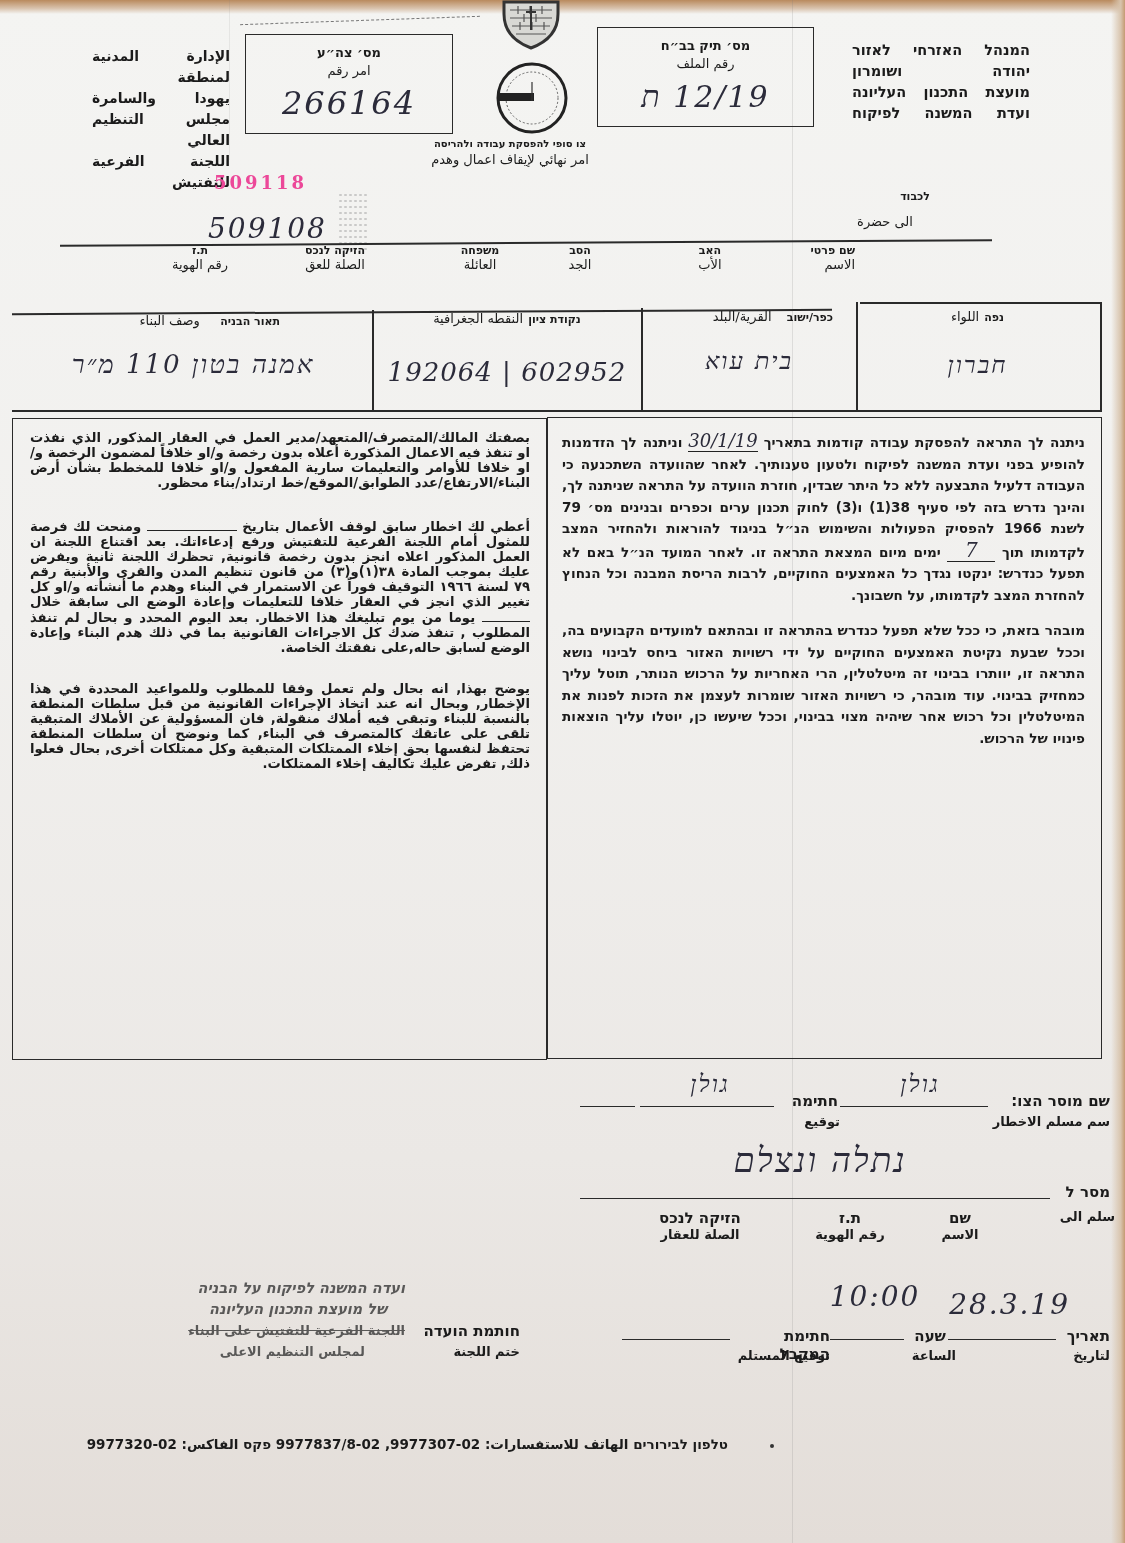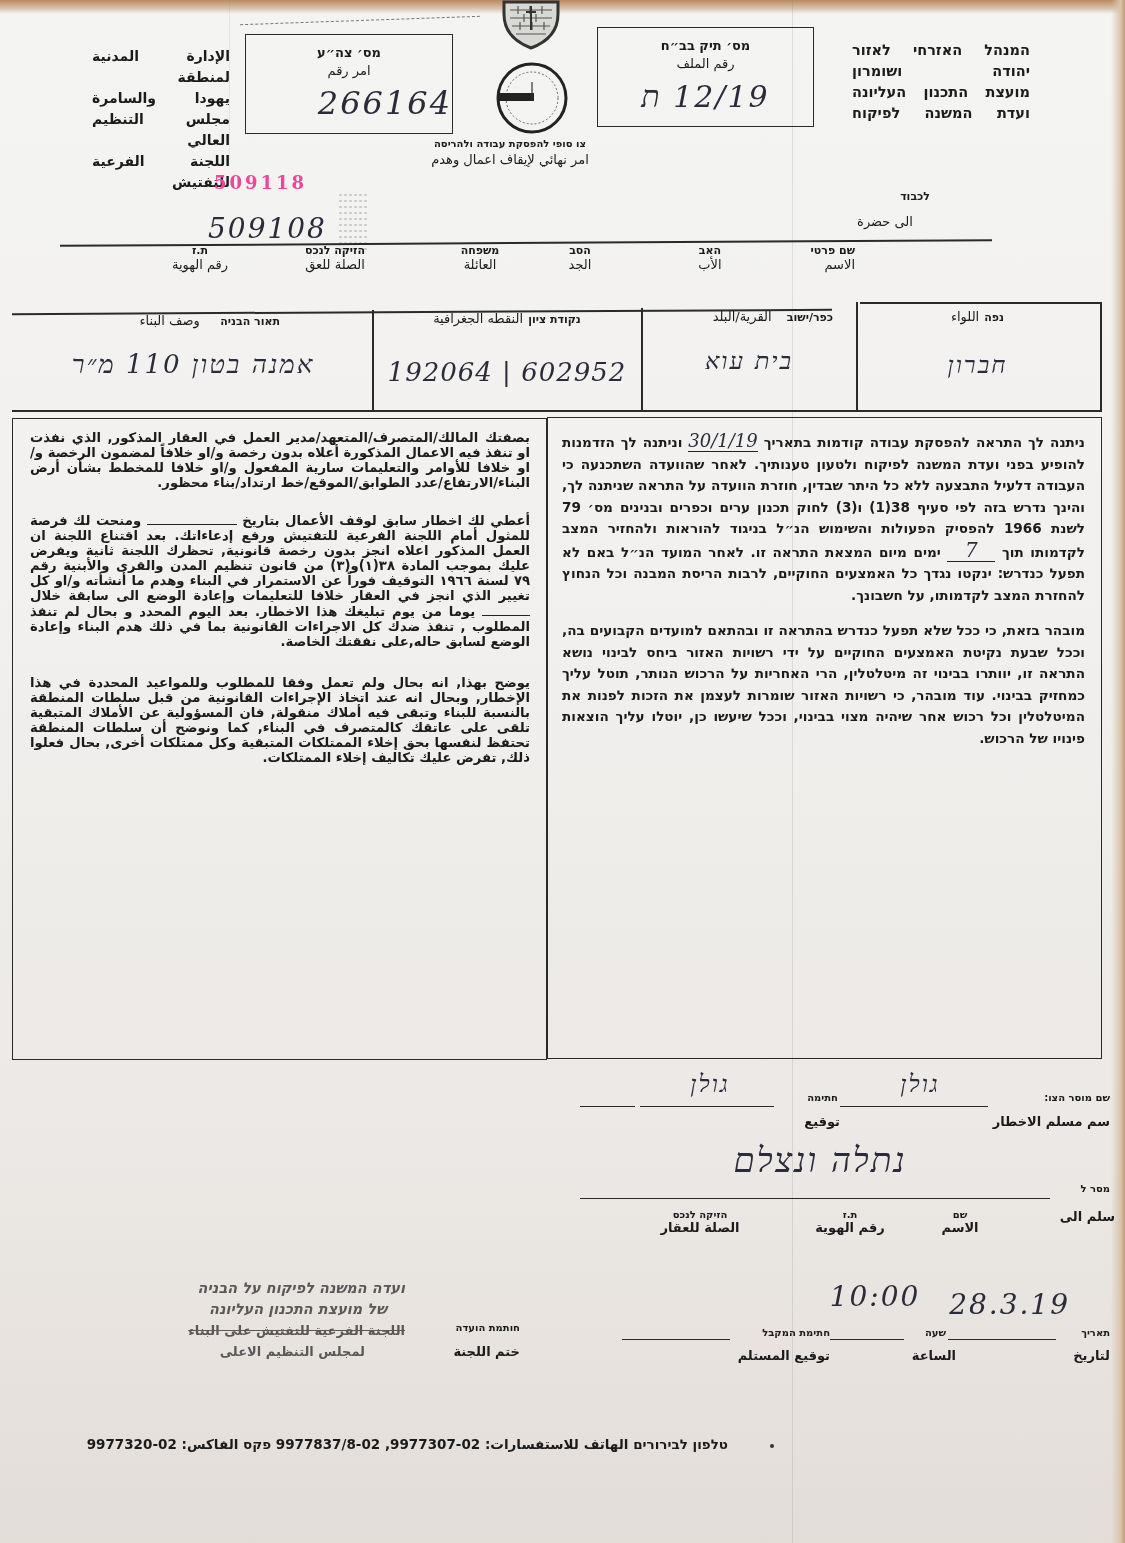--- a/index.html
+++ b/index.html
@@ -43,21 +43,21 @@
   .hline { background: #2a2a2a; height: 1.6px; }
   .vline { background: #2a2a2a; width: 1.5px; }
 
   .para { font-size: 13.2px; line-height: 15px; text-align: justify; font-weight: bold; }
   .para-he { font-size: 13.6px; line-height: 21.5px; text-align: justify; font-weight: bold; }
   .para p, .para-he p { margin: 0 0 10px 0; }
   .blank { display: inline-block; border-bottom: 1.3px solid #222; min-width: 90px; height: 12px; }
   .blank.sm { min-width: 48px; }
   .hand-inline { font-family: "DejaVu Serif", serif; font-style: italic; font-weight: normal; color:#2b2b3a; font-size: 16px; }
 
-  .foot { font-size: 10px; font-weight: bold; }
+  .foot { font-size: 15px; font-weight: bold; }
   .sig { font-size: 24px; }
 
   svg { display: block; }
 </style>
 </head>
 <body>
 
 <div class="abs top-edge"></div>
 <div class="abs right-edge"></div>
 <div class="abs fold-line"></div>
@@ -79,21 +79,21 @@
 
 <div class="abs box rtl" style="left:597px; top:27px; width:215px; height:98px;">
   <div class="box-label" style="margin-top:9px;">מס׳ תיק בב״ח</div>
   <div class="box-label ar">رقم الملف</div>
   <div class="handwriting" style="text-align:center; font-size:30px; margin-top:6px;">12/19 ת</div>
 </div>
 
 <div class="abs box rtl" style="left:245px; top:34px; width:206px; height:98px;">
   <div class="box-label" style="margin-top:9px;">מס׳ צה״ע</div>
   <div class="box-label ar">امر رقم</div>
-  <div class="handwriting" style="font-size:32px; margin-top:4px;">266164</div>
+  <div class="handwriting" style="text-align:center; font-size:32px; margin-top:4px;">266164</div>
 </div>
 
 <div class="abs" style="left:240px; top:20px; width:240px; border-top:1.5px dashed #777; transform:rotate(-2deg);"></div>
 
 <div class="abs" style="left:500px; top:0px;">
   <svg width="62" height="50" viewBox="0 0 62 50">
     <path d="M4 2 H58 V14 Q58 38 31 48 Q4 38 4 14 Z" fill="#d8d8d4" stroke="#333" stroke-width="3"></path>
     <g stroke="#555" stroke-width="1.2" fill="none">
       <path d="M10 10 H52 M10 18 H52 M12 26 H50 M16 34 H46"></path>
       <path d="M18 6 V14 M30 6 V14 M42 6 V14 M24 14 V22 M36 14 V22 M20 22 V30 M32 22 V30 M44 22 V30"></path>
@@ -184,21 +184,21 @@
     <span>וניתנה לך הזדמנות להופיע בפני ועדת המשנה לפיקוח ולטעון טענותיך. לאחר שהוועדה השתכנעה כי העבודה דלעיל התבצעה ללא כל היתר שבדין, חוזרת הוועדה על התראה שניתנה לך, והינך נדרש בזה לפי סעיף 38(1) ו(3) לחוק תכנון ערים וכפרים ובנינים מס׳ 79 לשנת 1966 להפסיק הפעולות והשימוש הנ״ל בניגוד להוראות ולהחזיר המצב לקדמותו תוך</span>
     <span class="hand-inline" style="display:inline-block; min-width:48px; text-align:center; border-bottom:1.3px solid #222; font-size:20px;">7</span>
     <span>ימים מיום המצאת התראה זו. לאחר המועד הנ״ל באם לא תפעל כנדרש: ינקטו נגדך כל האמצעים החוקיים, לרבות הריסת המבנה וכל הנחוץ להחזרת המצב לקדמותו, על חשבונך.</span>
   </p>
   <p style="margin-top:14px;">מובהר בזאת, כי ככל שלא תפעל כנדרש בהתראה זו ובהתאם למועדים הקבועים בה, וככל שבעת נקיטת האמצעים החוקיים על ידי רשויות האזור ביחס לבינוי נושא התראה זו, יוותרו בבינוי זה מיטלטלין, הרי האחריות על הרכוש הנותר, תוטל עליך כמחזיק בבינוי. עוד מובהר, כי רשויות האזור שומרות לעצמן את הזכות לפנות את המיטלטלין וכל רכוש אחר שיהיה מצוי בבינוי, וככל שיעשו כן, יוטלו עליך הוצאות פינויו של הרכוש.</p>
 </div>
 
 <div class="abs box" style="left:12px; top:418px; width:533px; height:640px;"></div>
 <div class="abs rtl para" style="left:30px; top:430px; width:500px;">
   <p>بصفتك المالك/المتصرف/المتعهد/مدير العمل في العقار المذكور, الذي نفذت او تنفذ فيه الاعمال المذكورة أعلاه بدون رخصة و/او خلافاً لمضمون الرخصة و/او خلافا للأوامر والتعليمات سارية المفعول و/او خلافا للمخطط بشأن أرض البناء/الارتفاع/عدد الطوابق/الموقع/خط ارتداد/بناء محظور.</p>
-  <p style="margin-top:22px;">
+  <p style="margin-top:28px;">
     <span>أعطي لك اخطار سابق لوقف الأعمال بتاريخ</span>
     <span class="blank"></span>
     <span>ومنحت لك فرصة للمثول أمام اللجنة الفرعية للتفتيش ورفع إدعاءاتك. بعد اقتناع اللجنة ان العمل المذكور اعلاه انجز بدون رخصة قانونية, تحظرك اللجنة ثانية ويفرض عليك بموجب المادة ٣٨(١)و(٣) من قانون تنظيم المدن والقرى والأبنية رقم ٧٩ لسنة ١٩٦٦ التوقيف فوراً عن الاستمرار في البناء وهدم ما أنشأته و/او كل تغيير الذي انجز في العقار خلافا للتعليمات وإعادة الوضع الى سابقة خلال</span>
     <span class="blank sm"></span>
     <span>يوما من يوم تبليغك هذا الاخطار. بعد اليوم المحدد و بحال لم تنفذ المطلوب , تنفذ ضدك كل الاجراءات القانونية بما في ذلك هدم البناء وإعادة الوضع لسابق حاله,على نفقتك الخاصة.</span>
   </p>
   <p style="margin-top:26px;">يوضح بهذا, انه بحال ولم تعمل وفقا للمطلوب وللمواعيد المحددة في هذا الإخطار, وبحال انه عند اتخاذ الإجراءات القانونية من قبل سلطات المنطقة بالنسبة للبناء وتبقى فيه أملاك منقولة, فان المسؤولية عن الأملاك المتبقية تلقى على عاتقك كالمتصرف في البناء, كما ونوضح أن سلطات المنطقة تحتفظ لنفسها بحق إخلاء الممتلكات المتبقية وكل ممتلكات أخرى, بحال فعلوا ذلك, تفرض عليك تكاليف إخلاء الممتلكات.</p>
 </div>
 
 <div class="abs rtl foot" style="left:990px; top:1092px; width:120px; text-align:right;">שם מוסר הצו:</div>

